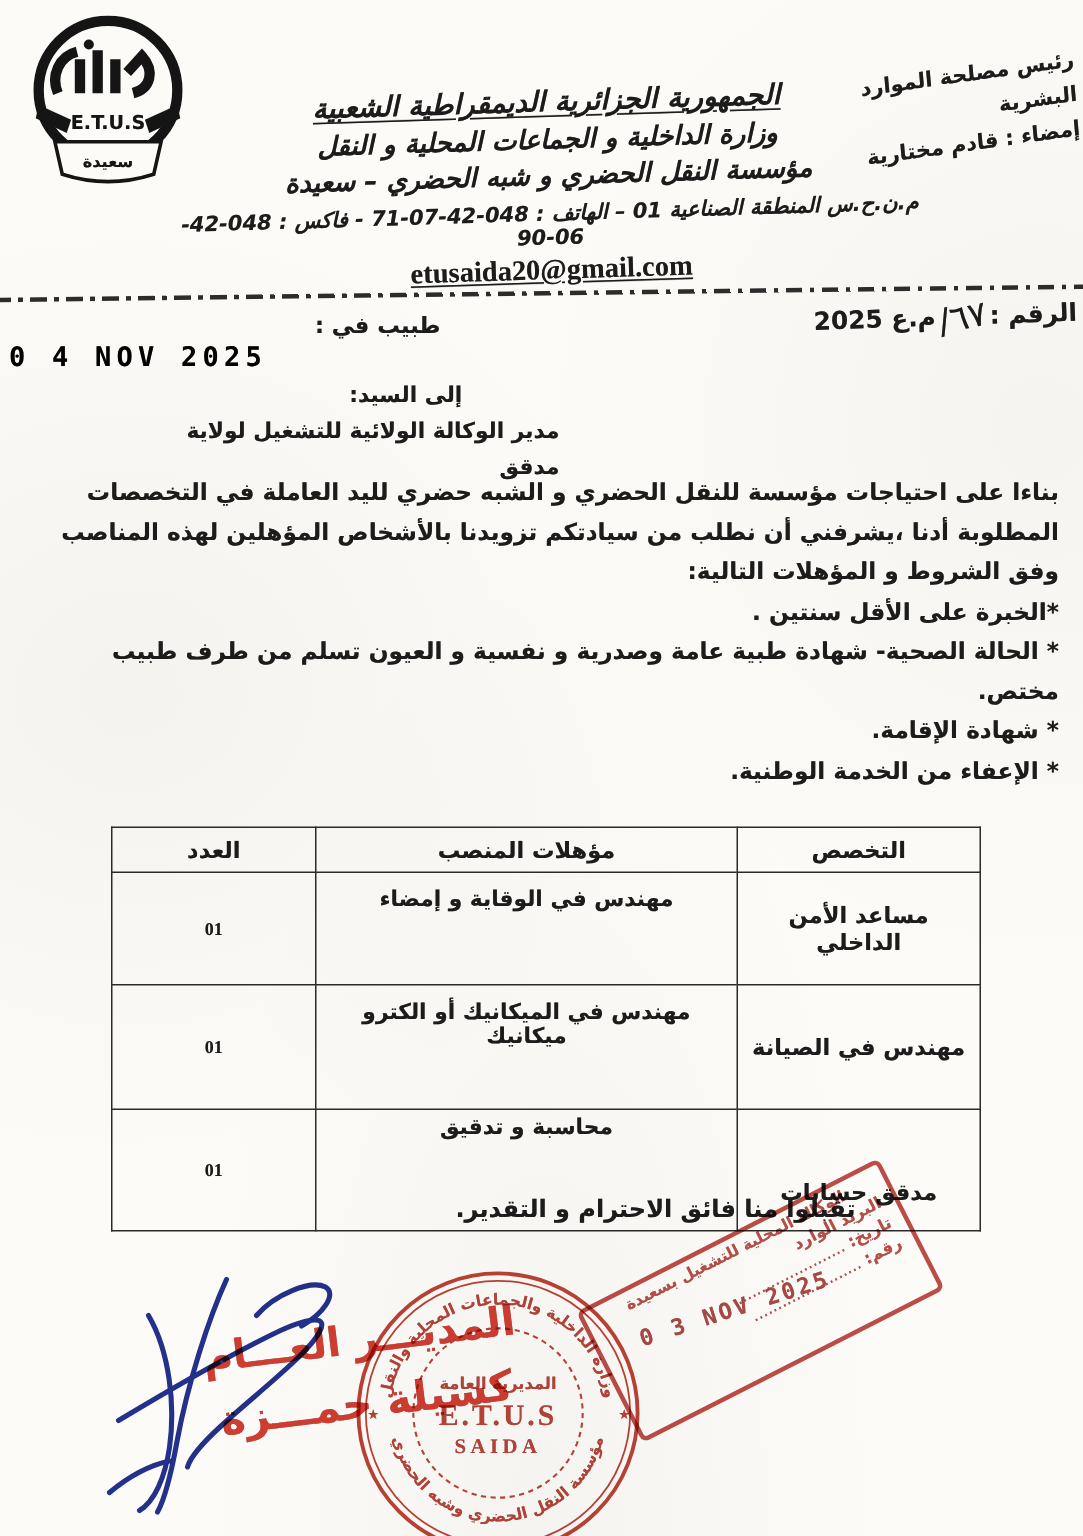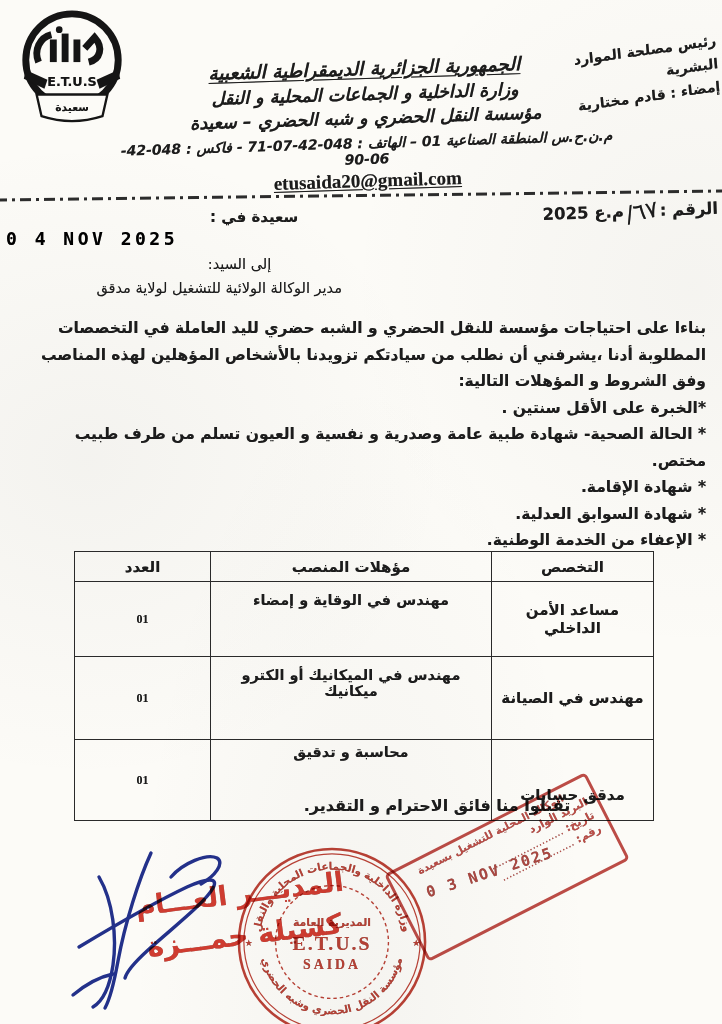--- a/index.html
+++ b/index.html
@@ -50,22 +50,22 @@
     transform:rotate(-10deg) translateY(3px);margin:0 -3px 0 -5px;
   }
   .place-date{position:absolute;top:208px;left:210px;font-weight:bold;font-size:15px;direction:rtl;}
   .date-stamp{
     position:absolute;top:228px;left:6px;color:#000000;
     font-family:"DejaVu Sans Mono",monospace;font-weight:bold;
     font-size:18px;letter-spacing:3.5px;white-space:nowrap;
   }
   
   .recipient{
-    position:absolute;top:253px;left:77px;width:265px;direction:rtl;text-align:right;
-    font-weight:normal;font-size:14.5px;line-height:1.65;
+    position:absolute;top:253px;left:108px;width:265px;direction:rtl;text-align:right;
+    font-weight:bold;font-size:14.5px;line-height:1.65;
   }
   .recipient .salutation{text-align:center;padding-left:60px;}
   
   .body-text{
     position:absolute;top:315px;left:24px;width:682px;direction:rtl;text-align:right;
     font-weight:bold;font-size:15.5px;line-height:26.5px;
   }
   
   .jobs-table{
     position:absolute;top:551px;left:74px;width:580px;direction:rtl;
@@ -152,37 +152,36 @@
     <div class="lh-email">etusaida20@gmail.com</div>
   </div>
 
   <div class="separator"></div>
 
   <div class="ref-number">
     <span>الرقم :</span>
     <span class="ref-hw">٦٧/</span>
     <span>م.ع 2025</span>
   </div>
-  <div class="place-date">سعيدة في  :</div>
+  <div class="place-date">طبيب في  :</div>
   <div class="date-stamp">0 4  NOV  2025</div>
 
   <div class="recipient">
     <div class="salutation">إلى السيد:</div>
     <div>مدير الوكالة الولائية للتشغيل لولاية مدقق</div>
   </div>
 
   <div class="body-text">
     <div>بناءا على احتياجات مؤسسة للنقل الحضري و الشبه حضري لليد العاملة في التخصصات</div>
     <div>المطلوبة أدنا ،يشرفني أن نطلب من سيادتكم تزويدنا بالأشخاص المؤهلين  لهذه المناصب</div>
     <div>وفق الشروط و المؤهلات التالية:</div>
     <div>*الخبرة على الأقل سنتين .</div>
     <div>* الحالة الصحية- شهادة طبية عامة وصدرية و نفسية و العيون تسلم من طرف طبيب</div>
     <div>مختص.</div>
     <div>* شهادة الإقامة.</div>
-    <div>* شهادة السوابق العدلية.</div>
     <div>* الإعفاء من الخدمة الوطنية.</div>
   </div>
 
   <table class="jobs-table">
     <colgroup>
         <col class="col-spec">
         <col class="col-qual">
         <col class="col-cnt">
       </colgroup>
     <thead>

